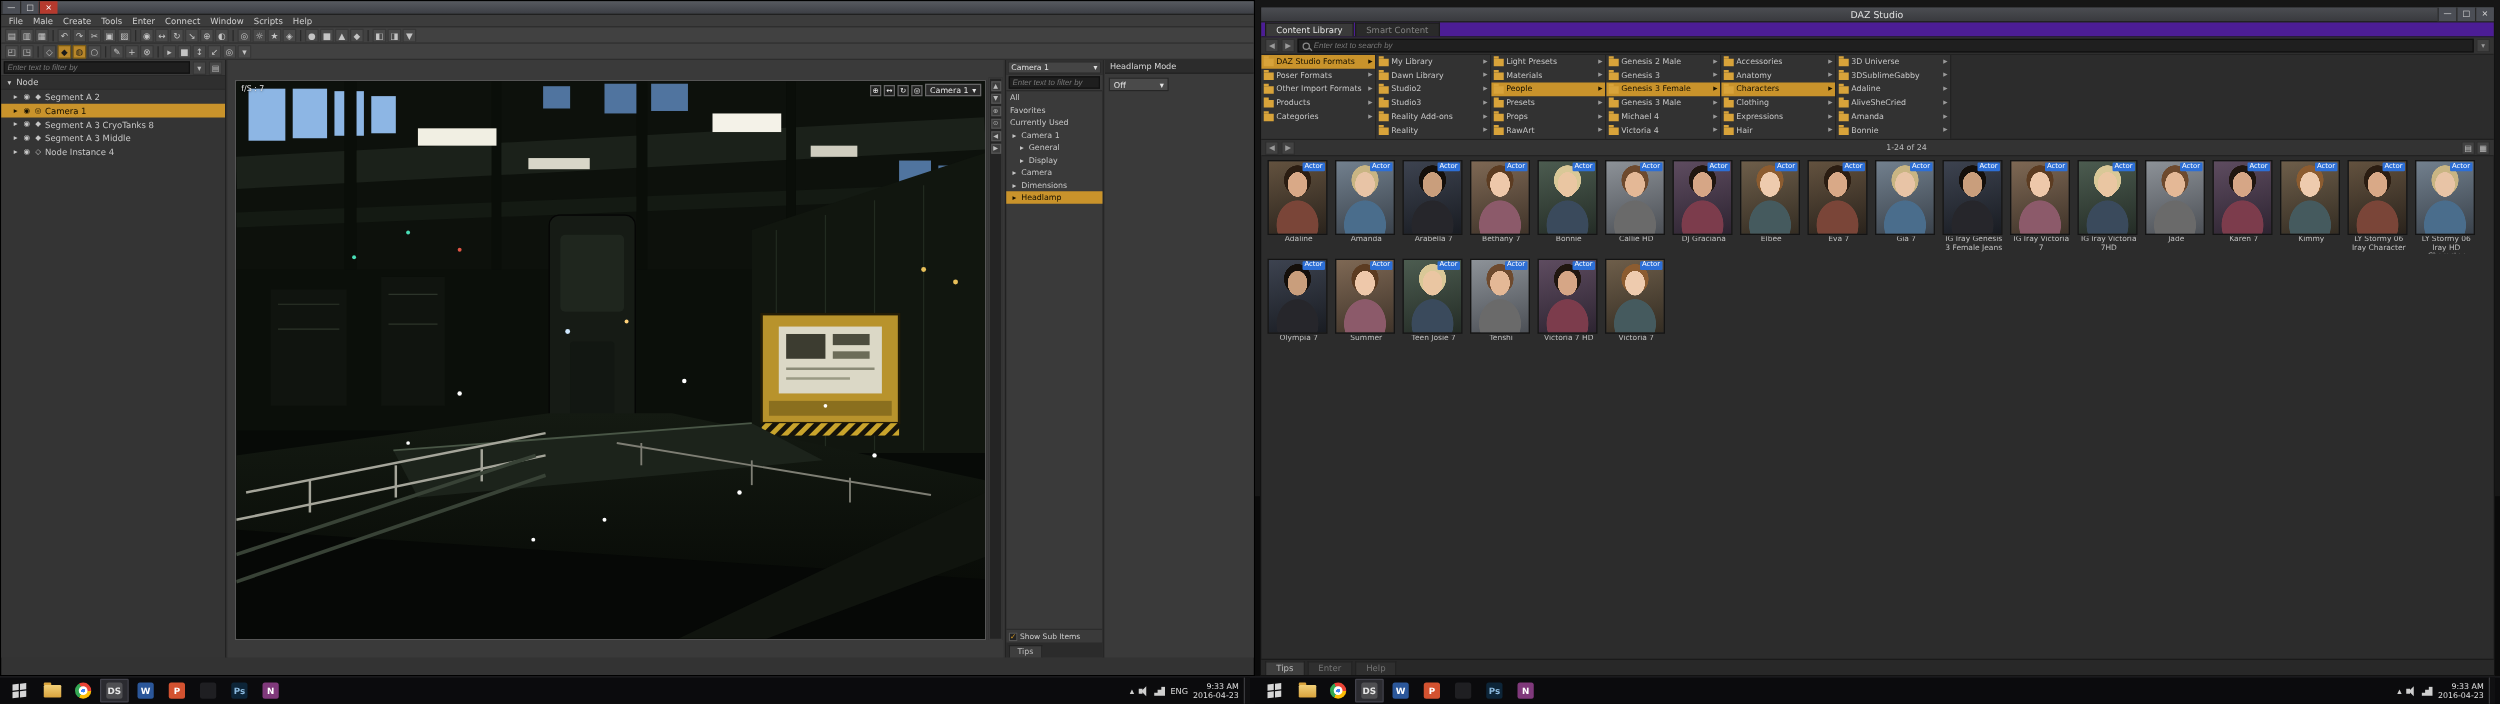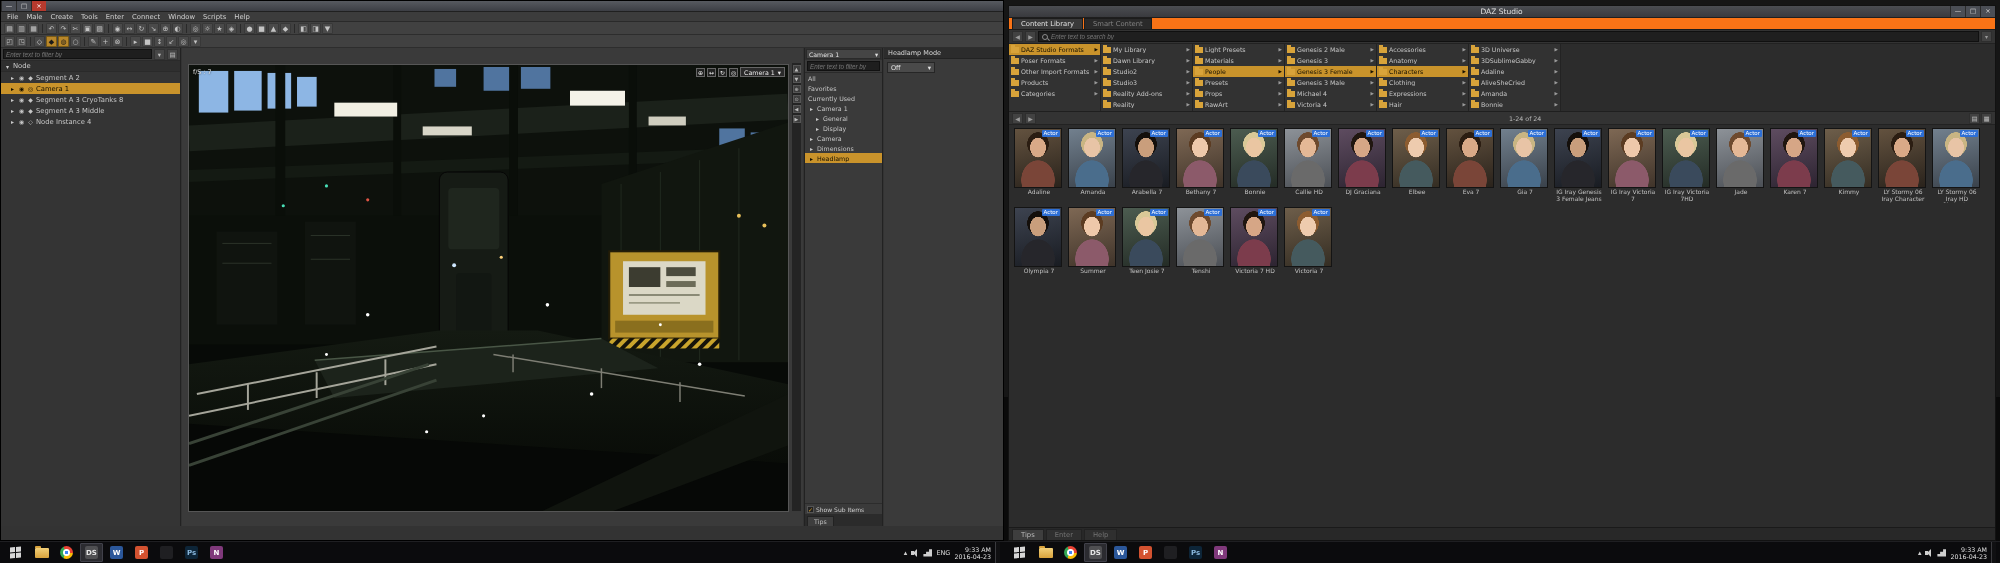--- a/index.html
+++ b/index.html
@@ -74,21 +74,21 @@
   align-items:center;padding:0 3px;justify-content:space-between;color:#e4e4e4}
 
 #bottomL{position:absolute;left:0;right:0;bottom:0;height:14px;background:#2b2b2b;border-top:1px solid #1c1c1c;
   display:flex;align-items:flex-end;padding-left:4px;gap:2px}
 .btab{font-size:6.8px;padding:1px 8px;background:#3e3e3e;border:1px solid #222;border-bottom:none;color:#bbb}
 .btab.dim{background:#2f2f2f;color:#737373}
 
 #winR{position:absolute;left:4px;top:5px;width:988px;height:536px;background:#2c2c2c;border:1px solid #121212}
 .titlebarR{height:12px;display:flex;align-items:center;background:linear-gradient(#4b4d52,#393a3e);border-bottom:1px solid #1e1e1e}
 .titlebarR .ttl{flex:1;text-align:center;font-size:7.5px;color:#e0e0e0}
-.rtabs{height:12px;background:#f97316;display:flex;align-items:flex-end;padding-left:3px;gap:1px;border-bottom:1px solid #1c1c1c}
+.rtabs{height:12px;background:#4c1d95;display:flex;align-items:flex-end;padding-left:3px;gap:1px;border-bottom:1px solid #1c1c1c}
 .rtab{font-size:6.8px;padding:1px 8px;border:1px solid #1c1c1c;border-bottom:none;background:#2a2a2a;color:#818181}
 .rtab.active{background:#3a3a3a;color:#e2e2e2}
 .searchR{height:14px;background:#333;display:flex;align-items:center;gap:2px;padding:1px 3px;border-bottom:1px solid #222}
 .nav-btn{width:11px;height:11px;font-size:6px;line-height:10px;text-align:center;background:#424242;border:1px solid #2e2e2e;color:#9a9a9a;flex:0 0 auto}
 .search-wrap{flex:1;height:11px;background:#1f1f1f;border:1px solid #101010;display:flex;align-items:center;padding:0 3px;gap:3px;min-width:0}
 .mag{width:6px;height:6px;border:1px solid #8a8a8a;border-radius:50%;position:relative;flex:0 0 auto}
 .mag::after{content:"";position:absolute;width:3px;height:1px;background:#8a8a8a;transform:rotate(45deg);right:-3px;bottom:-1px}
 .search-wrap input{flex:1;background:transparent;border:none;outline:none;color:#bbb;font-size:6.3px;min-width:0}
 .search-wrap input::placeholder{color:#777;font-style:italic}
 #colBrowser{display:flex;height:68px;background:#2c2c2c;border-bottom:1px solid #1f1f1f}

